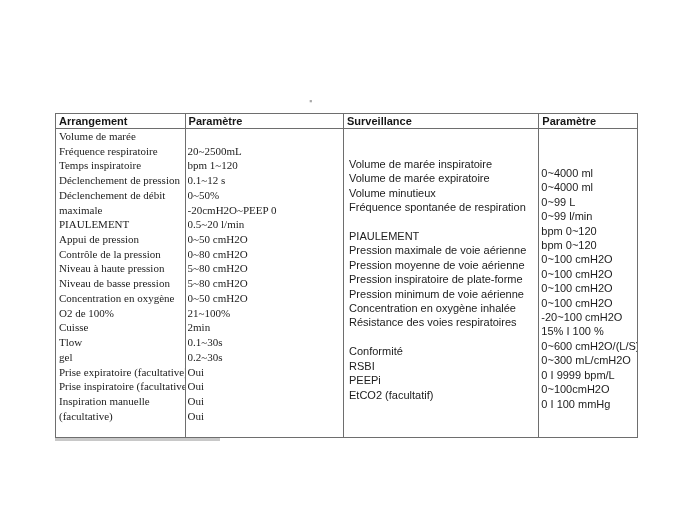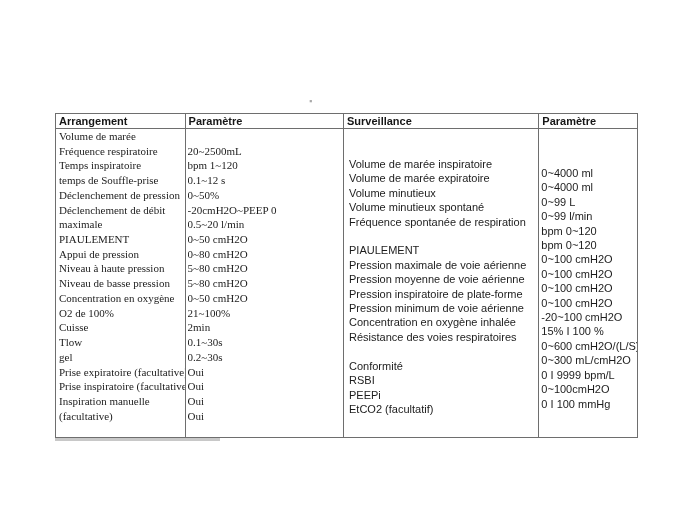--- a/index.html
+++ b/index.html
@@ -93,26 +93,26 @@
   <span class="stray-mark">▪</span>
 
   <div class="vtable">
 
     <div class="col col-1">
       <div class="hdr">Arrangement</div>
       <div class="body">
           <div class="line">Volume de marée</div>
           <div class="line">Fréquence respiratoire</div>
           <div class="line">Temps inspiratoire</div>
-          <div class="line">temps de Souffle-prise</div>
           <div class="line">Déclenchement de pression</div>
           <div class="line">Déclenchement de débit</div>
           <div class="line">maximale</div>
           <div class="line">PIAULEMENT</div>
           <div class="line">Appui de pression</div>
+          <div class="line">Contrôle de la pression</div>
           <div class="line">Niveau à haute pression</div>
           <div class="line">Niveau de basse pression</div>
           <div class="line">Concentration en oxygène</div>
           <div class="line">O2 de 100%</div>
           <div class="line">Cuisse</div>
           <div class="line">Tlow</div>
           <div class="line">gel</div>
           <div class="line">Prise expiratoire (facultative)</div>
           <div class="line">Prise inspiratoire (facultative)</div>
           <div class="line">Inspiration manuelle</div>
@@ -146,21 +146,20 @@
           <div class="line">&nbsp;</div>
         </div>
     </div>
 
     <div class="col col-3">
       <div class="hdr">Surveillance</div>
       <div class="body">
           <div class="line">Volume de marée inspiratoire</div>
           <div class="line">Volume de marée expiratoire</div>
           <div class="line">Volume minutieux</div>
-          <div class="line">Volume minutieux spontané</div>
           <div class="line">Fréquence spontanée de respiration</div>
           <div class="line">&nbsp;</div>
           <div class="line">PIAULEMENT</div>
           <div class="line">Pression maximale de voie aérienne</div>
           <div class="line">Pression moyenne de voie aérienne</div>
           <div class="line">Pression inspiratoire de plate-forme</div>
           <div class="line">Pression minimum de voie aérienne</div>
           <div class="line">Concentration en oxygène inhalée</div>
           <div class="line">Résistance des voies respiratoires</div>
           <div class="line">&nbsp;</div>

